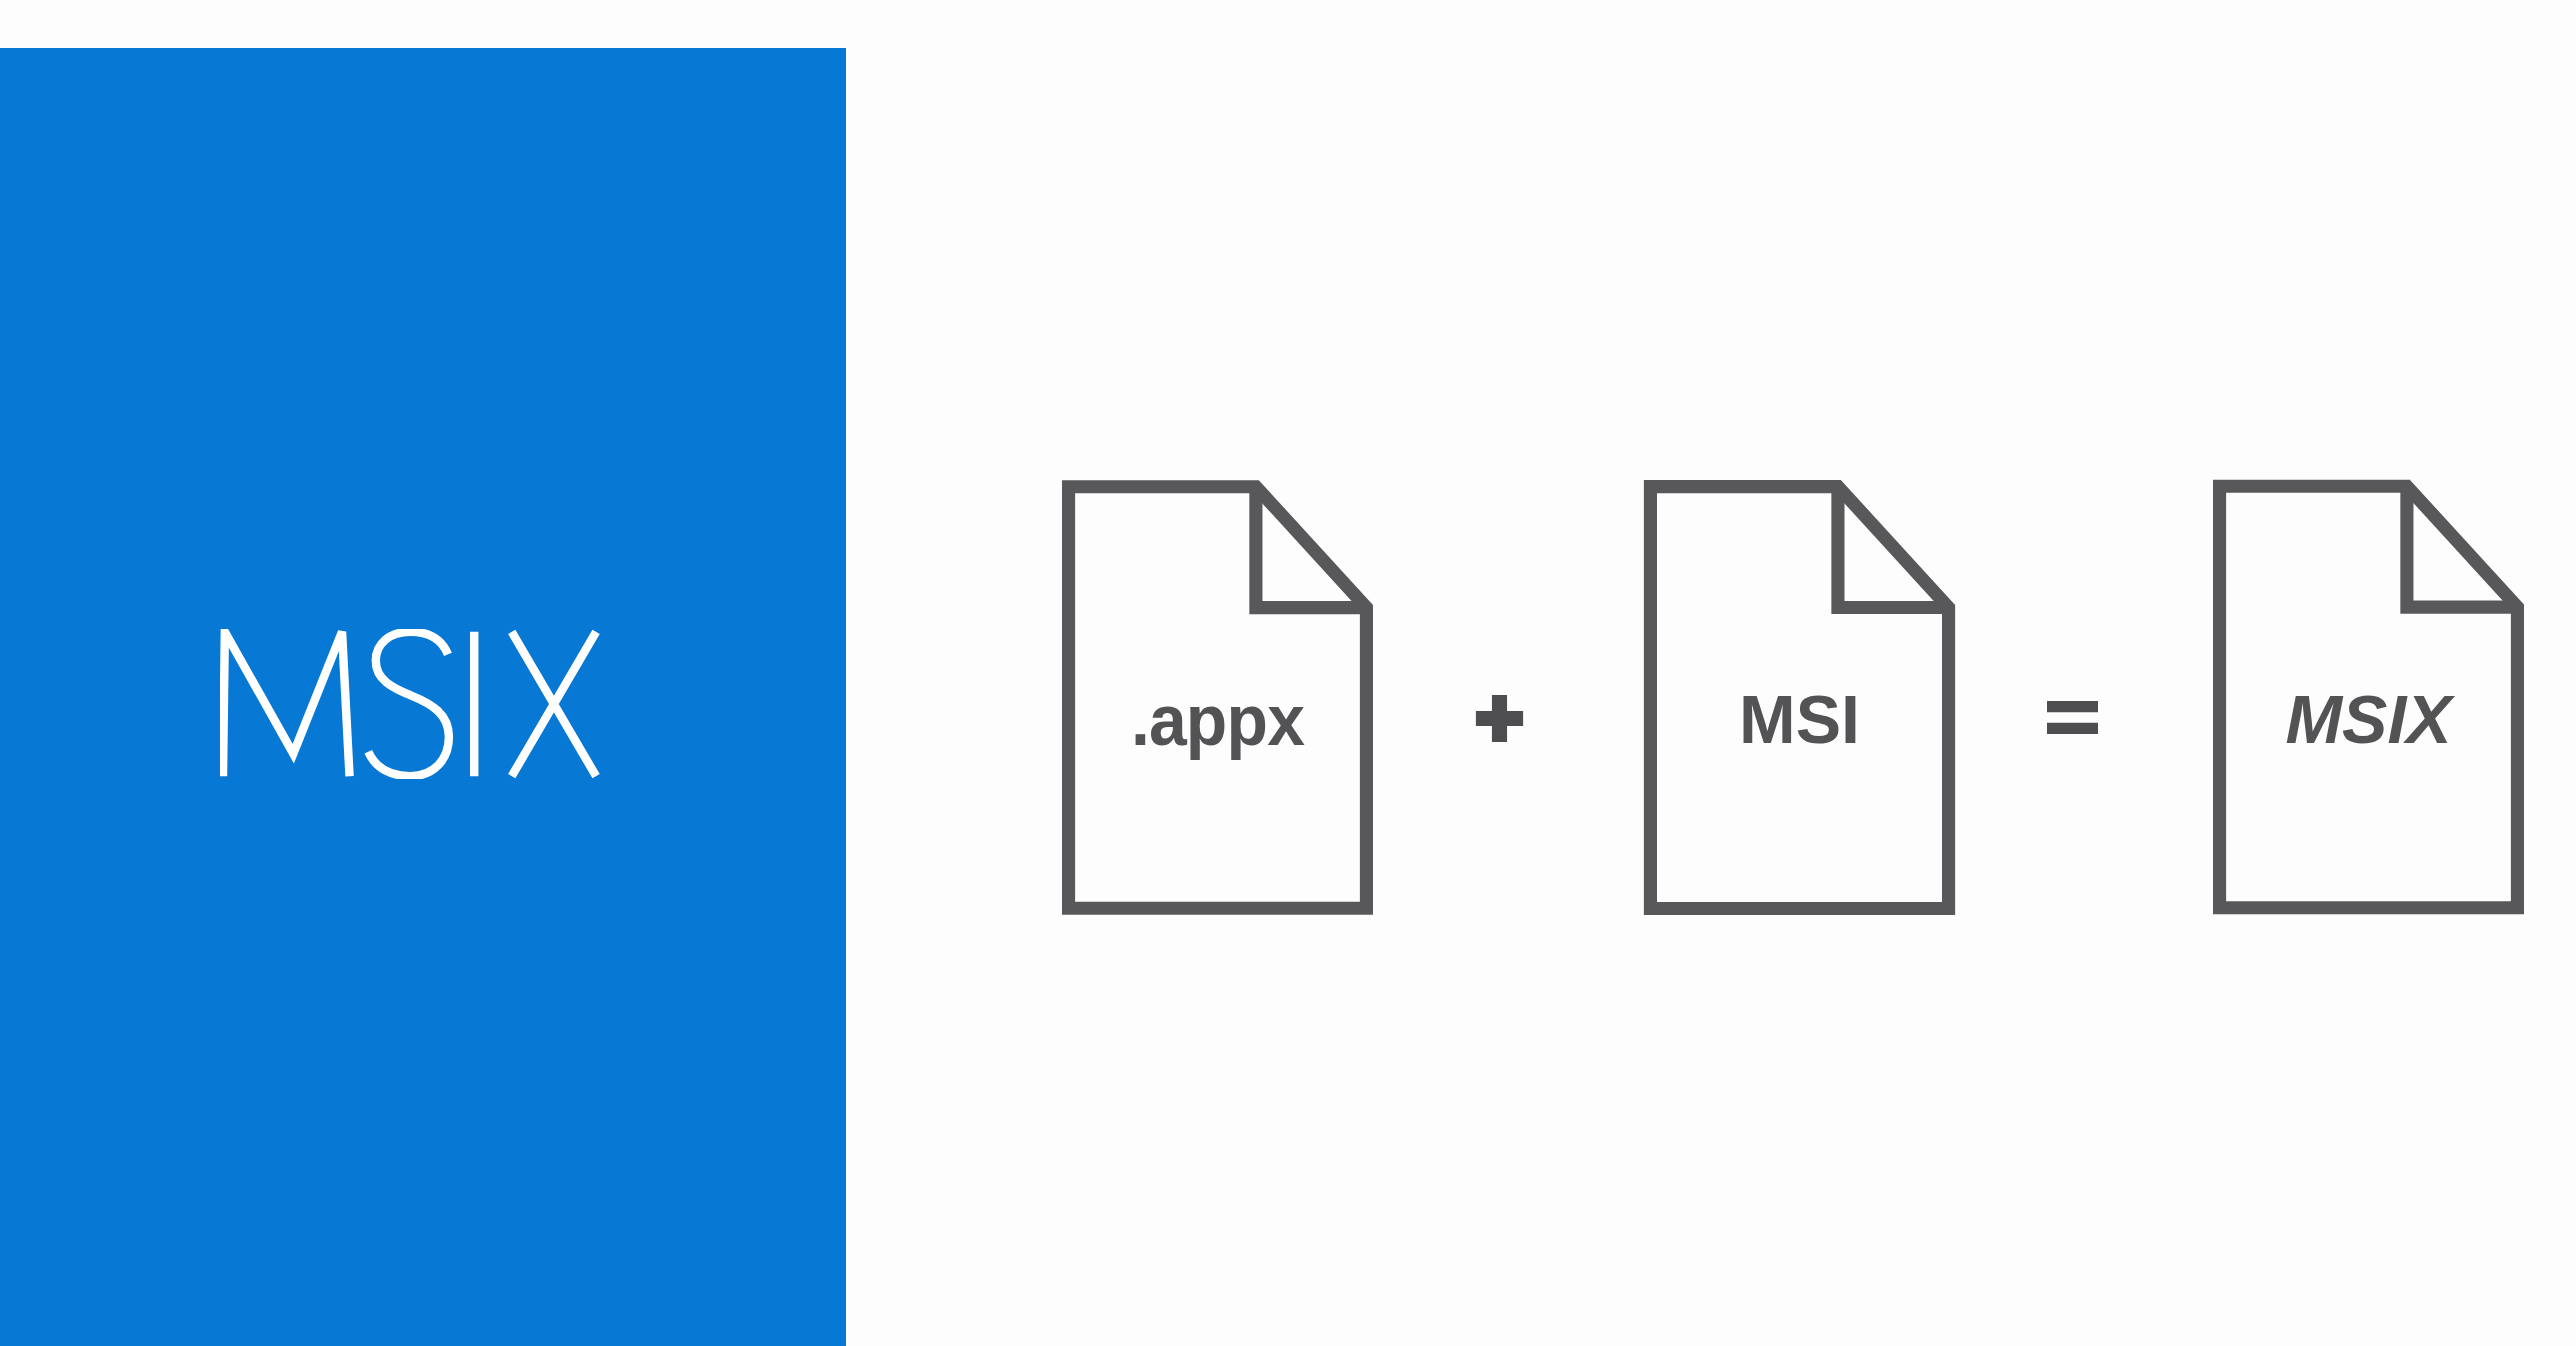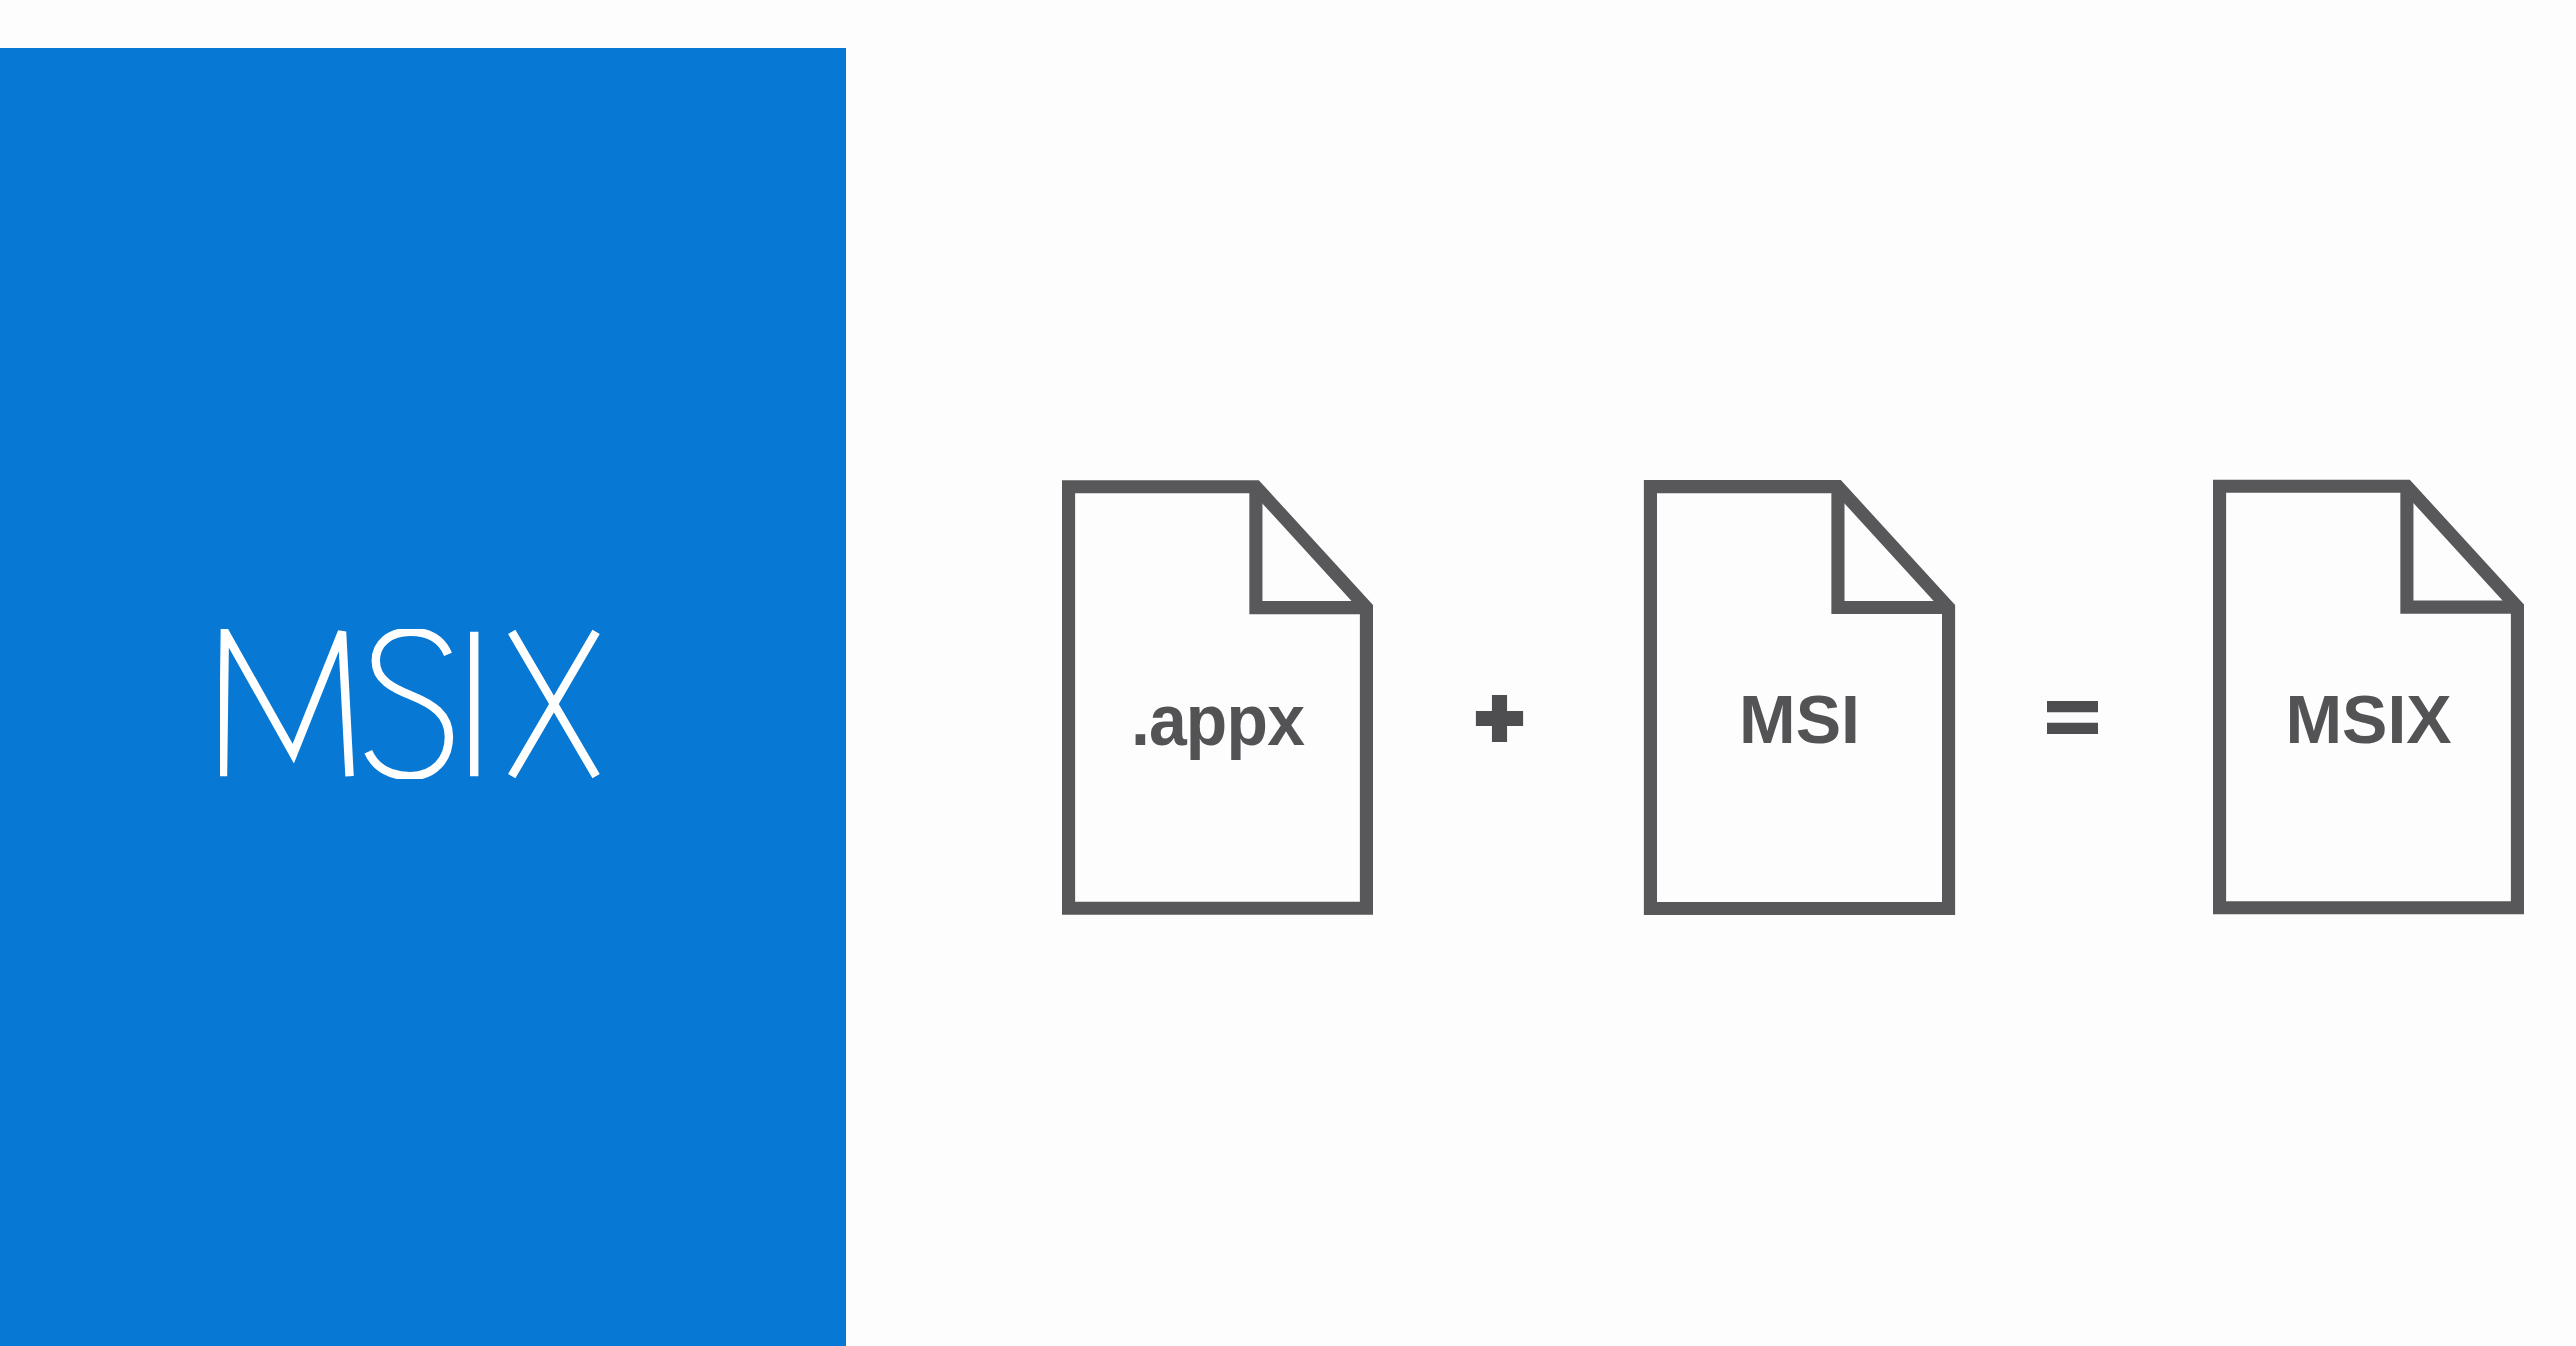--- a/index.html
+++ b/index.html
@@ -53,21 +53,21 @@
     height: 100%;
   }
   .doc svg path {
     fill: none;
     stroke: #58585a;
     stroke-width: 14;
     stroke-linejoin: miter;
   }
   .doc-appx { left: 1062px; top: 432px; }
   .doc-msi  { left: 1617px; top: 432px; width: 365px; }
-  .doc-msix { left: 2213px; top: 431px; height: 436px; }
+  .doc-msix { left: 2213px; top: 431px; height: 436px; font-style: italic; }
 
   .doc-label {
     position: absolute;
     left: 0;
     width: 100%;
     top: 55%;
     transform: translateY(-50%);
     text-align: center;
     font-weight: bold;
     color: #535356;

